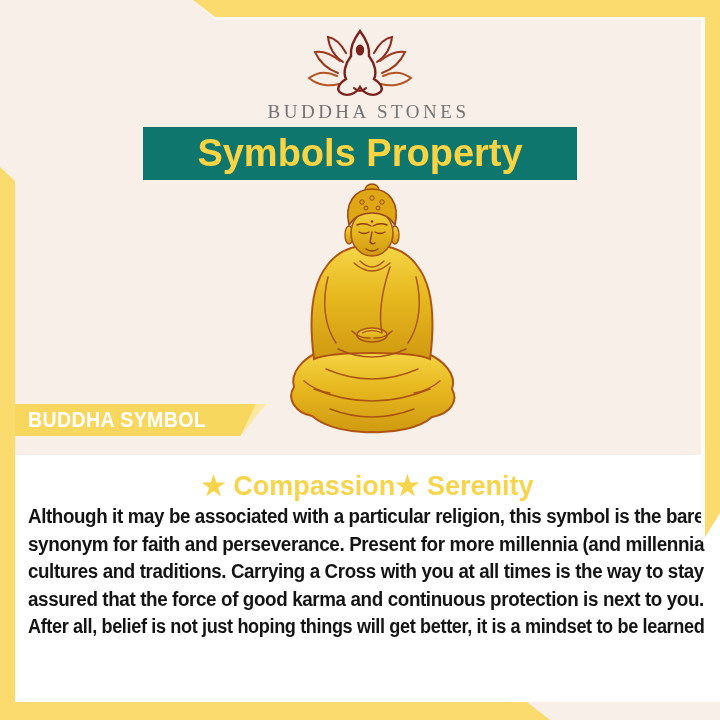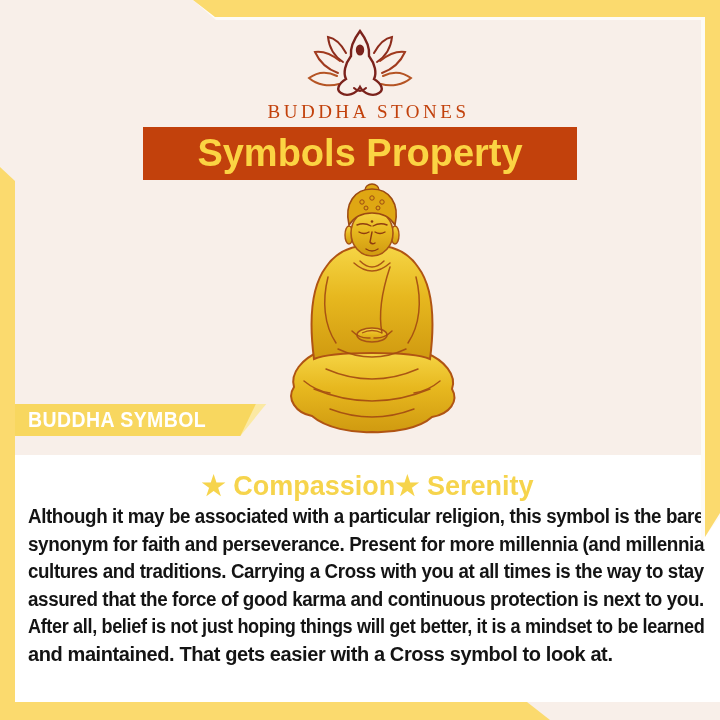--- a/index.html
+++ b/index.html
@@ -28,24 +28,24 @@
   .band-bottom{
     inset:0;background:#fbda6e;
     clip-path:polygon(0px 702px,527px 702px,550px 720px,0px 720px);
     z-index:4;
   }
   
   .logo-wrap{left:300px;top:28px;width:120px;height:76px;z-index:2;}
   .brand-name{
     left:0;right:0;top:101px;height:22px;text-align:center;z-index:2;
     font-family:"Liberation Serif", serif;
-    font-size:19px;letter-spacing:3.5px;color:#c2410c;font-weight:500;padding-left:17px;
+    font-size:19px;letter-spacing:3.5px;color:#737373;font-weight:500;padding-left:17px;
   }
   .title-banner{
-    left:143px;top:127px;width:434px;height:53px;background:#c2410c;z-index:2;
+    left:143px;top:127px;width:434px;height:53px;background:#0f766e;z-index:2;
     display:flex;align-items:center;justify-content:center;
   }
   .title-banner .title-text{
     font-size:38px;font-weight:700;color:#fbd443;letter-spacing:0px;
   }
   
   .buddha-wrap{left:282px;top:183px;width:180px;height:270px;z-index:2;}
   
   .badge{left:15px;top:404px;width:226px;height:32px;z-index:5;padding-left:33px;}
   .badge-light{position:absolute;inset:0;background:#fbe9a3;
@@ -167,14 +167,13 @@
 </div>
 
 <div class="abs white-box"></div>
 <div class="abs traits-line">★ Compassion★ Serenity</div>
 <div class="abs body-text">
   <div class="body-line" style="transform: scaleX(0.937587);">Although it may be associated with a particular religion, this symbol is the bare</div>
   <div class="body-line" style="transform: scaleX(0.944134);">synonym for faith and perseverance. Present for more millennia (and millennia</div>
   <div class="body-line" style="transform: scaleX(0.936288);">cultures and traditions. Carrying a Cross with you at all times is the way to stay</div>
   <div class="body-line" style="transform: scaleX(0.940195);">assured that the force of good karma and continuous protection is next to you.</div>
   <div class="body-line" style="transform: scaleX(0.904953);">After all, belief is not just hoping things will get better, it is a mindset to be learned</div>
-  <div class="body-line">and maintained. That gets easier with a Cross symbol to look at.</div>
 </div>
 
 </body></html>

